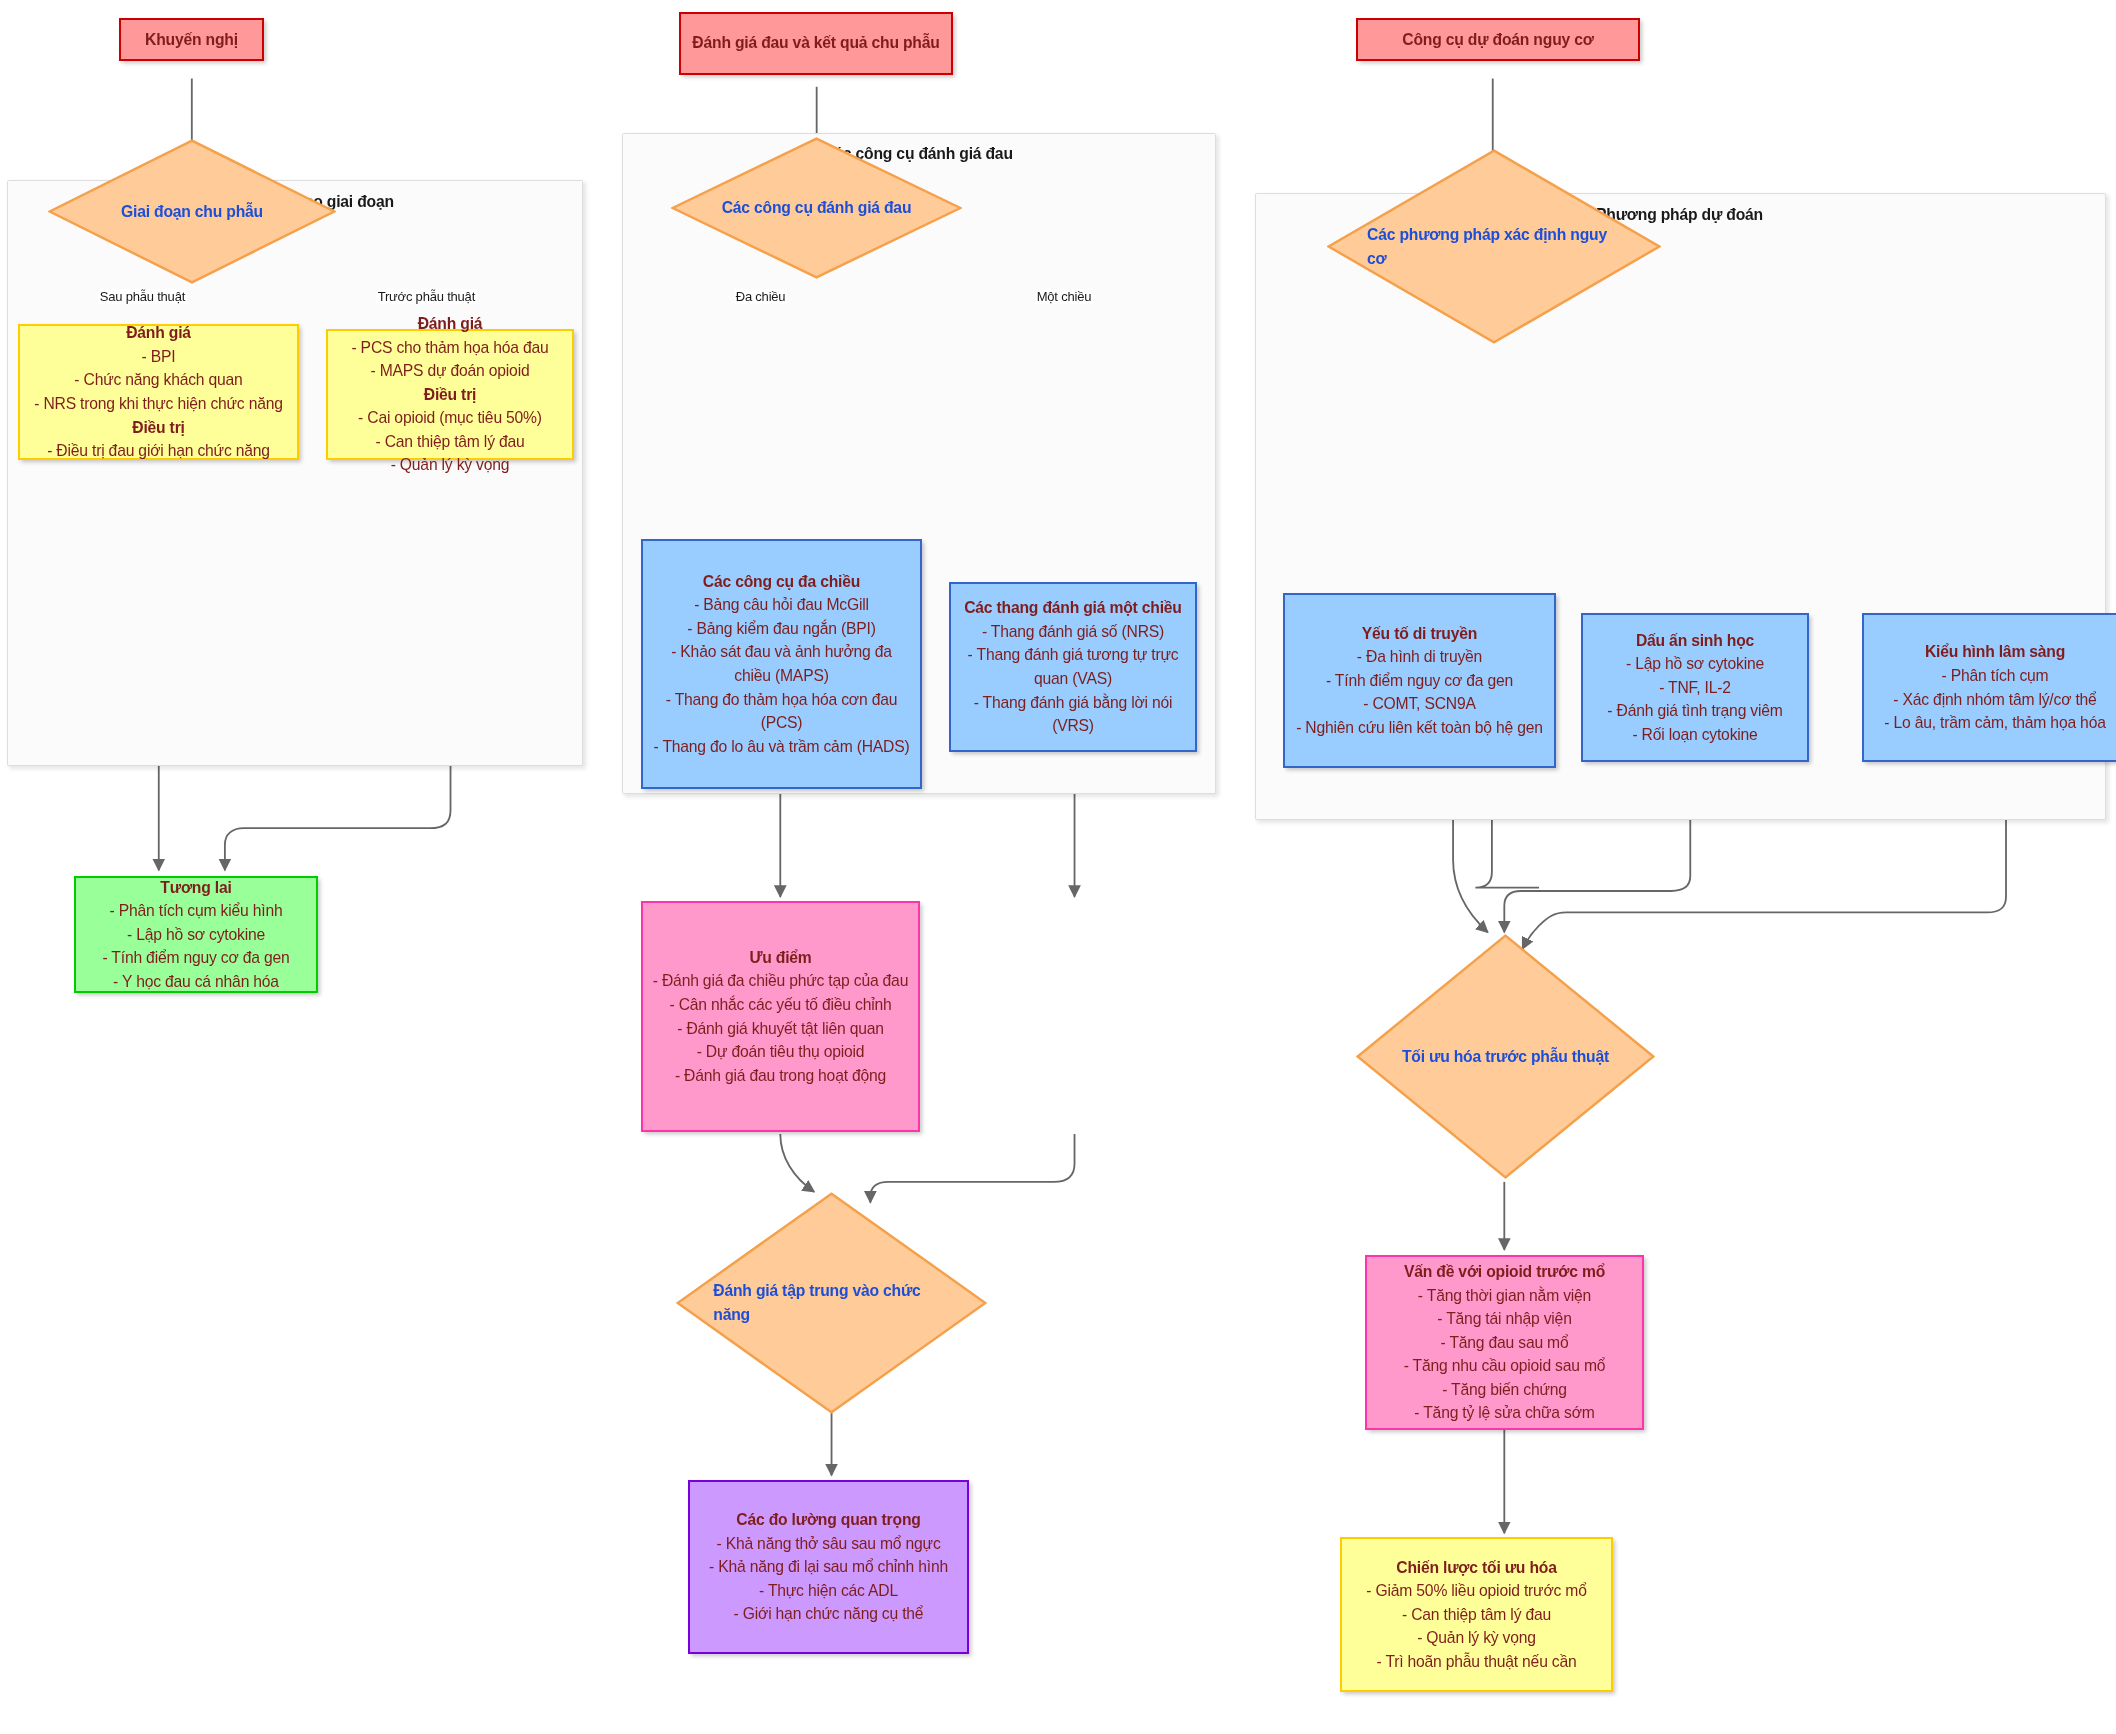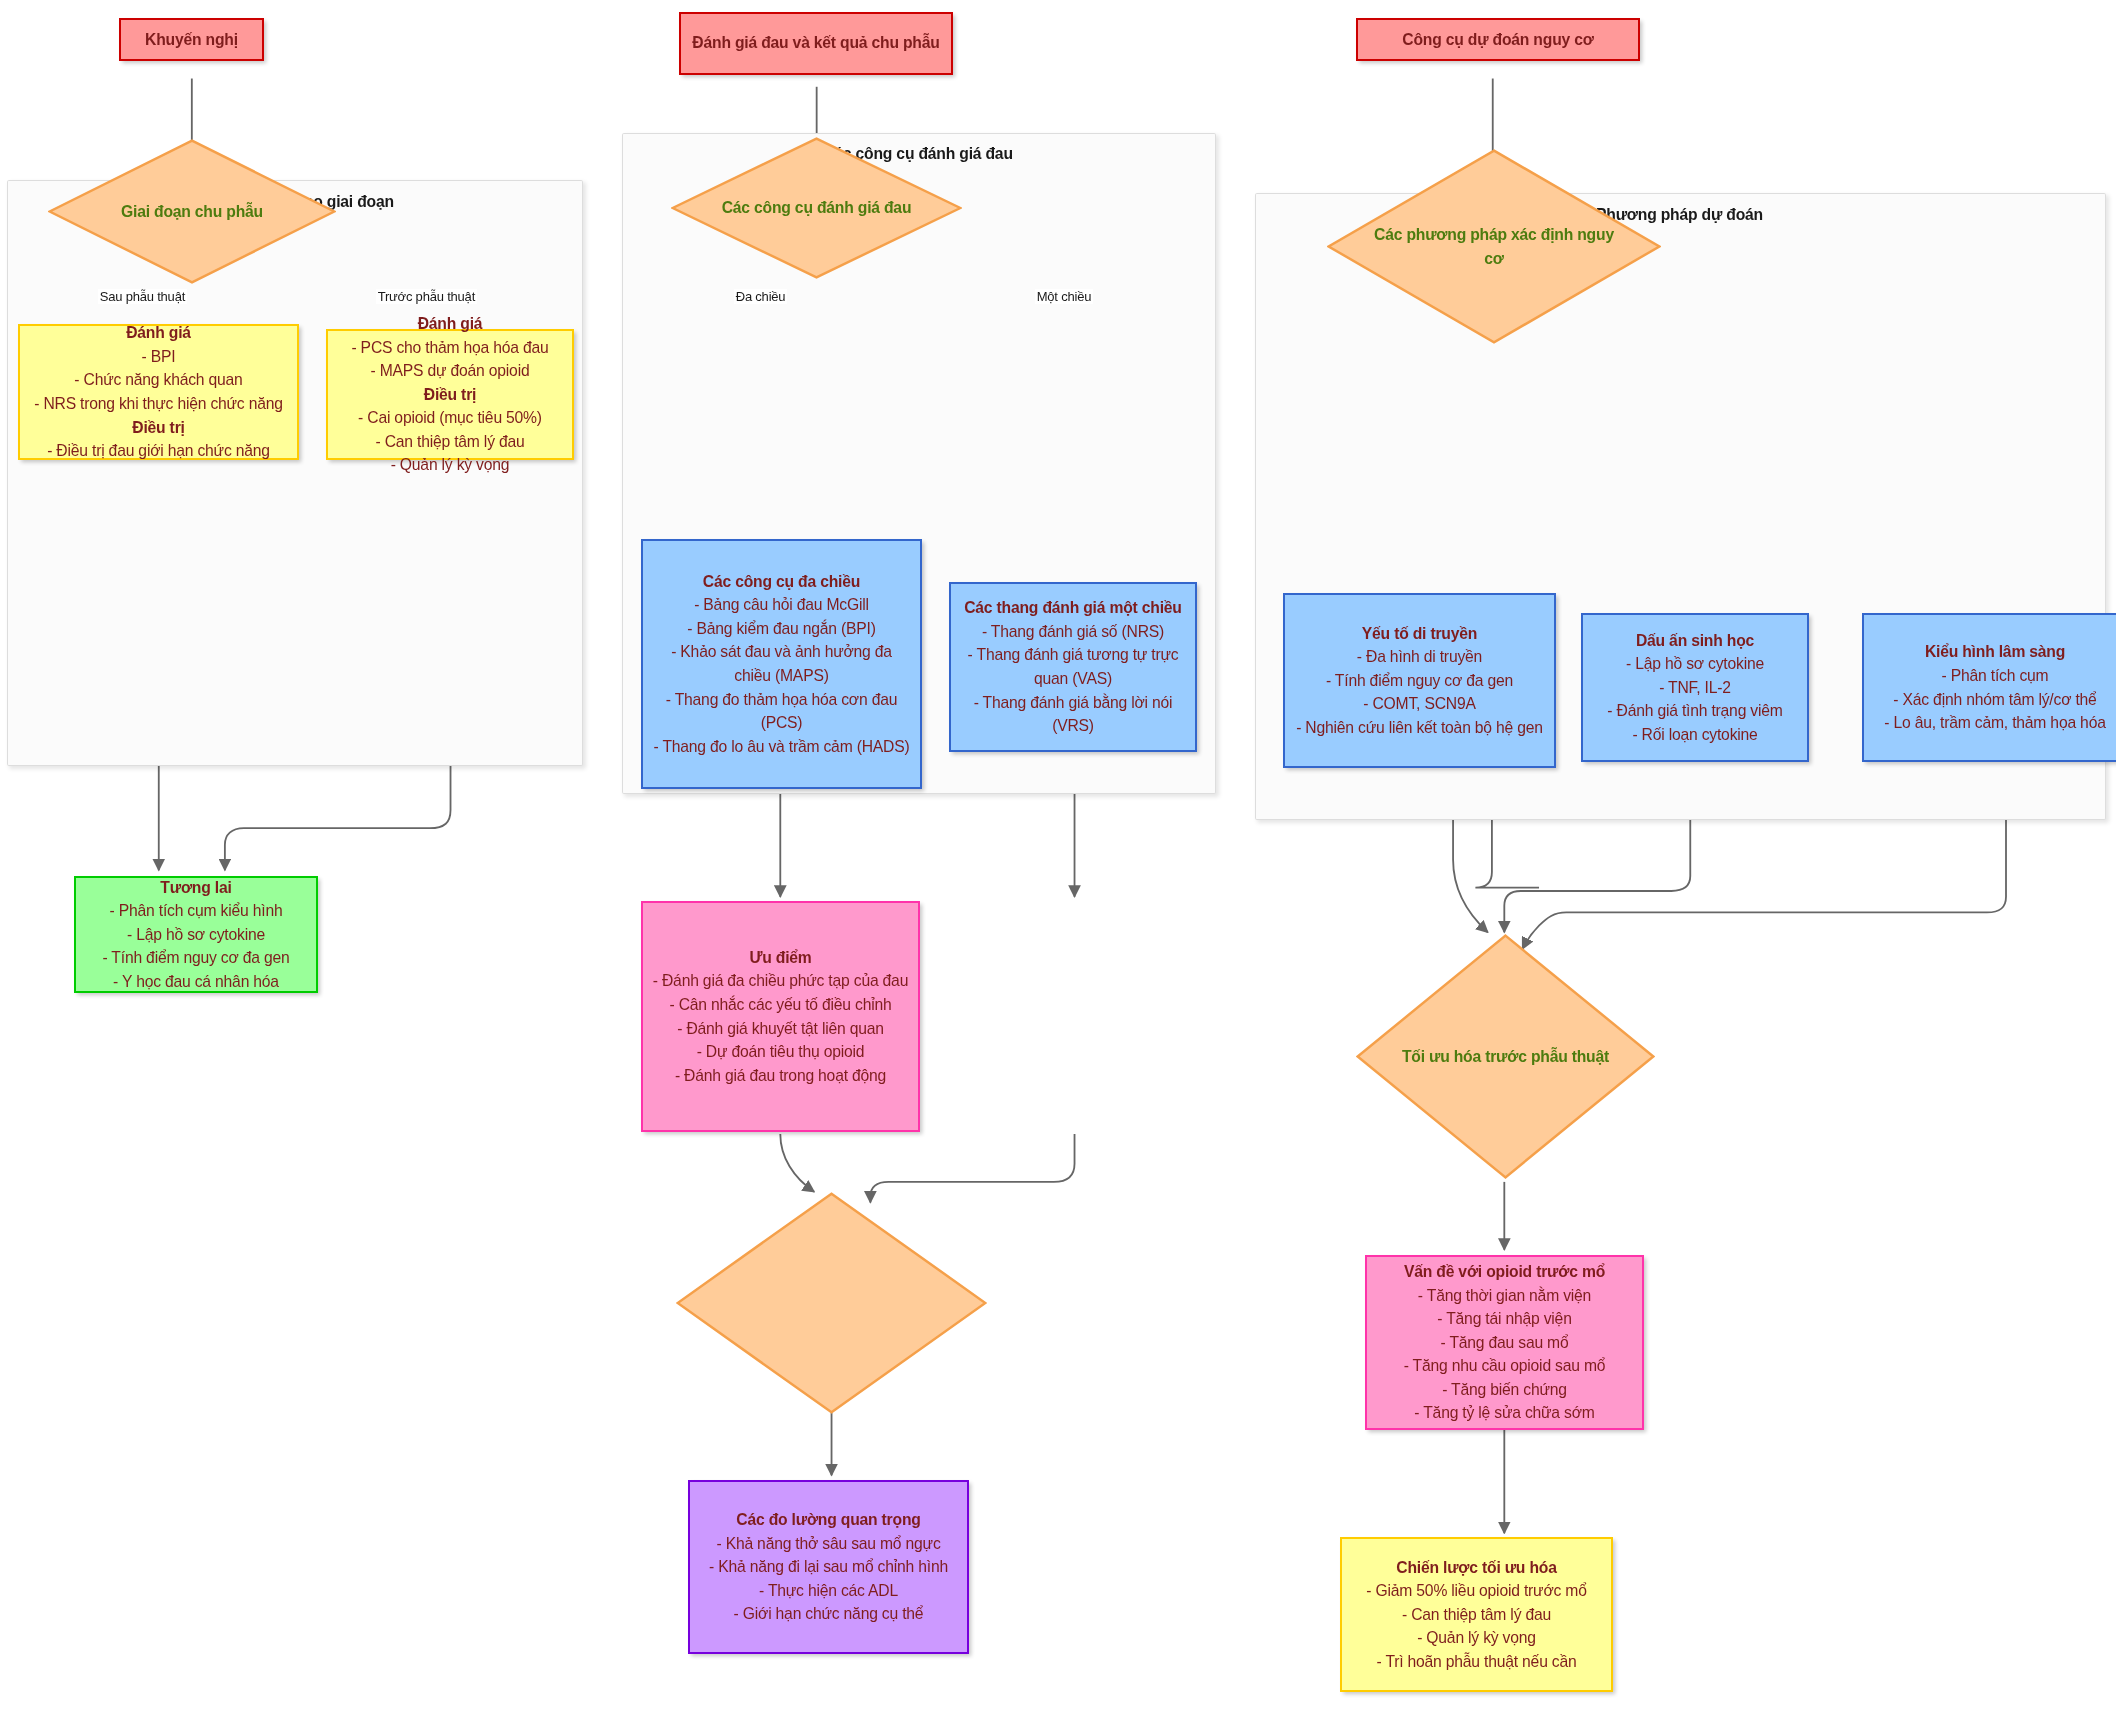--- a/index.html
+++ b/index.html
@@ -87,24 +87,24 @@
   }
   .diamond-label {
     position: absolute;
     left: 12%;
     top: 0;
     width: 76%;
     height: 100%;
     display: flex;
     align-items: center;
     justify-content: center;
-    text-align: center;
+    text-align: left;
     font-weight: 700;
     font-size: 15.7px;
-    color: #4d7c0f;
+    color: #1d4ed8;
     line-height: 1.5;
     letter-spacing: -0.2px;
   }
   .edge-label {
     position: absolute;
     font-size: 13px;
     color: #1a1a1a;
     background: #ffffff;
     white-space: nowrap;
     padding: 0 1.7px;
@@ -239,20 +239,21 @@
     <span class="line">- Đánh giá khuyết tật liên quan</span>
     <span class="line">- Dự đoán tiêu thụ opioid</span>
     <span class="line">- Đánh giá đau trong hoạt động</span>
   </div>
 
 
   <div class="diamond-wrap" style="left:676px; top:1192px; width:311px; height:222px;">
     <svg class="diamond-shape" viewBox="0 0 376 268" preserveAspectRatio="none">
       <polygon points="188,2 374,134 188,266 2,134" fill="#ffcc99" stroke="#f5a04a" stroke-width="3"></polygon>
     </svg>
+    <div class="diamond-label">Đánh giá tập trung vào chức năng</div>
   </div>
 
   <div class="node rect purple" style="left:688px; top:1480px; width:281px; height:174px;">
     <span class="title">Các đo lường quan trọng</span>
     <span class="line">- Khả năng thở sâu sau mổ ngực</span>
     <span class="line">- Khả năng đi lại sau mổ chỉnh hình</span>
     <span class="line">- Thực hiện các ADL</span>
     <span class="line">- Giới hạn chức năng cụ thể</span>
   </div>
 

